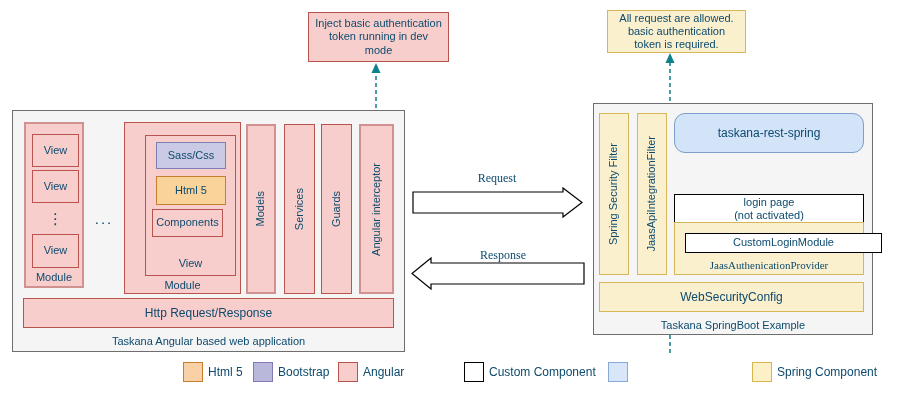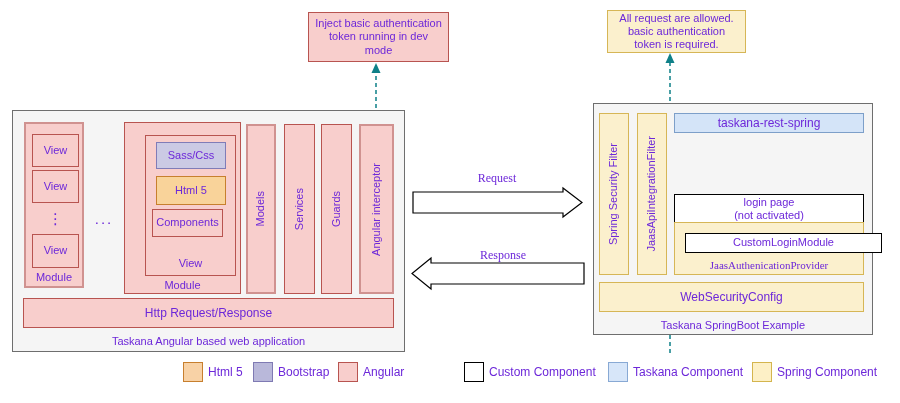--- a/index.html
+++ b/index.html
@@ -1,17 +1,17 @@
 <!DOCTYPE html>
 <html><head>
 <meta charset="utf-8">
 <style>
   html,body{margin:0;padding:0;background:#ffffff;}
   .stage{position:relative;width:900px;height:403px;background:#ffffff;
-         font-family:"Liberation Sans","DejaVu Sans",sans-serif;color:#6d28d9;overflow:hidden;}
+         font-family:"Liberation Sans","DejaVu Sans",sans-serif;color:#0c4a6e;overflow:hidden;}
   .abs{position:absolute;box-sizing:border-box;}
   .box{position:absolute;box-sizing:border-box;display:flex;align-items:center;justify-content:center;
        text-align:center;font-size:11px;line-height:1.2;}
   .preline{white-space:pre-line;}
   .vtext{writing-mode:vertical-rl;transform:rotate(180deg);white-space:nowrap;}
   
   .gray-cont{background:#f5f5f5;border:1px solid #6e6e6e;}
   .pink{background:#f8cecc;border:1px solid #b85450;}
   .pink-light{background:#f8cecc;border:2px solid #d09290;}
   .purple{background:#cbcae4;border:1px solid #807cb7;}
@@ -96,21 +96,21 @@
 
   <div class="abs gray-cont" style="left:593px;top:103px;width:280px;height:232px;">
 
     <div class="box yellow" style="left:5px;top:9px;width:30px;height:162px;">
         <span class="vtext">Spring Security Filter</span>
       </div>
     <div class="box yellow" style="left:43px;top:9px;width:30px;height:162px;">
         <span class="vtext">JaasApiIntegrationFilter</span>
       </div>
 
-    <div class="box blue" style="left:80px;top:9px;width:190px;height:20px;font-size:12px;">taskana-rest-spring</div>
+    <div class="box blue" style="left:80px;top:9px;width:190px;height:40px;font-size:12px;border-radius:11px;">taskana-rest-spring</div>
 
     <div class="box white-box preline" style="left:80px;top:90px;width:190px;height:30px;">login page
 (not activated)</div>
 
     <div class="abs yellow" style="left:80px;top:118px;width:190px;height:53px;">
       <div class="box white-box" style="left:10px;top:10px;width:197px;height:20px;">CustomLoginModule</div>
       <div class="cont-title" style="bottom:3px;font-size:11px;font-family:Liberation Serif, serif;">JaasAuthenicationProvider</div>
     </div>
 
     <div class="box yellow" style="left:5px;top:178px;width:265px;height:30px;font-size:12px;">WebSecurityConfig</div>
@@ -129,20 +129,19 @@
   <div class="legend-item" style="left:338px;">
     <span class="swatch" style="background: rgb(248, 206, 204); border-color: rgb(184, 84, 80);"></span>
     <span class="legend-label">Angular</span>
   </div>
   <div class="legend-item" style="left:464px;">
     <span class="swatch" style="background: rgb(255, 255, 255); border-color: rgb(0, 0, 0);"></span>
     <span class="legend-label">Custom Component</span>
   </div>
   <div class="legend-item" style="left:608px;">
     <span class="swatch" style="background: rgb(215, 230, 249); border-color: rgb(136, 169, 212);"></span>
-    <span class="legend-label">Taskana Component</span>
   </div>
   <div class="legend-item" style="left:752px;">
     <span class="swatch" style="background: rgb(253, 240, 198); border-color: rgb(212, 181, 78);"></span>
     <span class="legend-label">Spring Component</span>
   </div>
 
 </div>
 
 </body></html>

